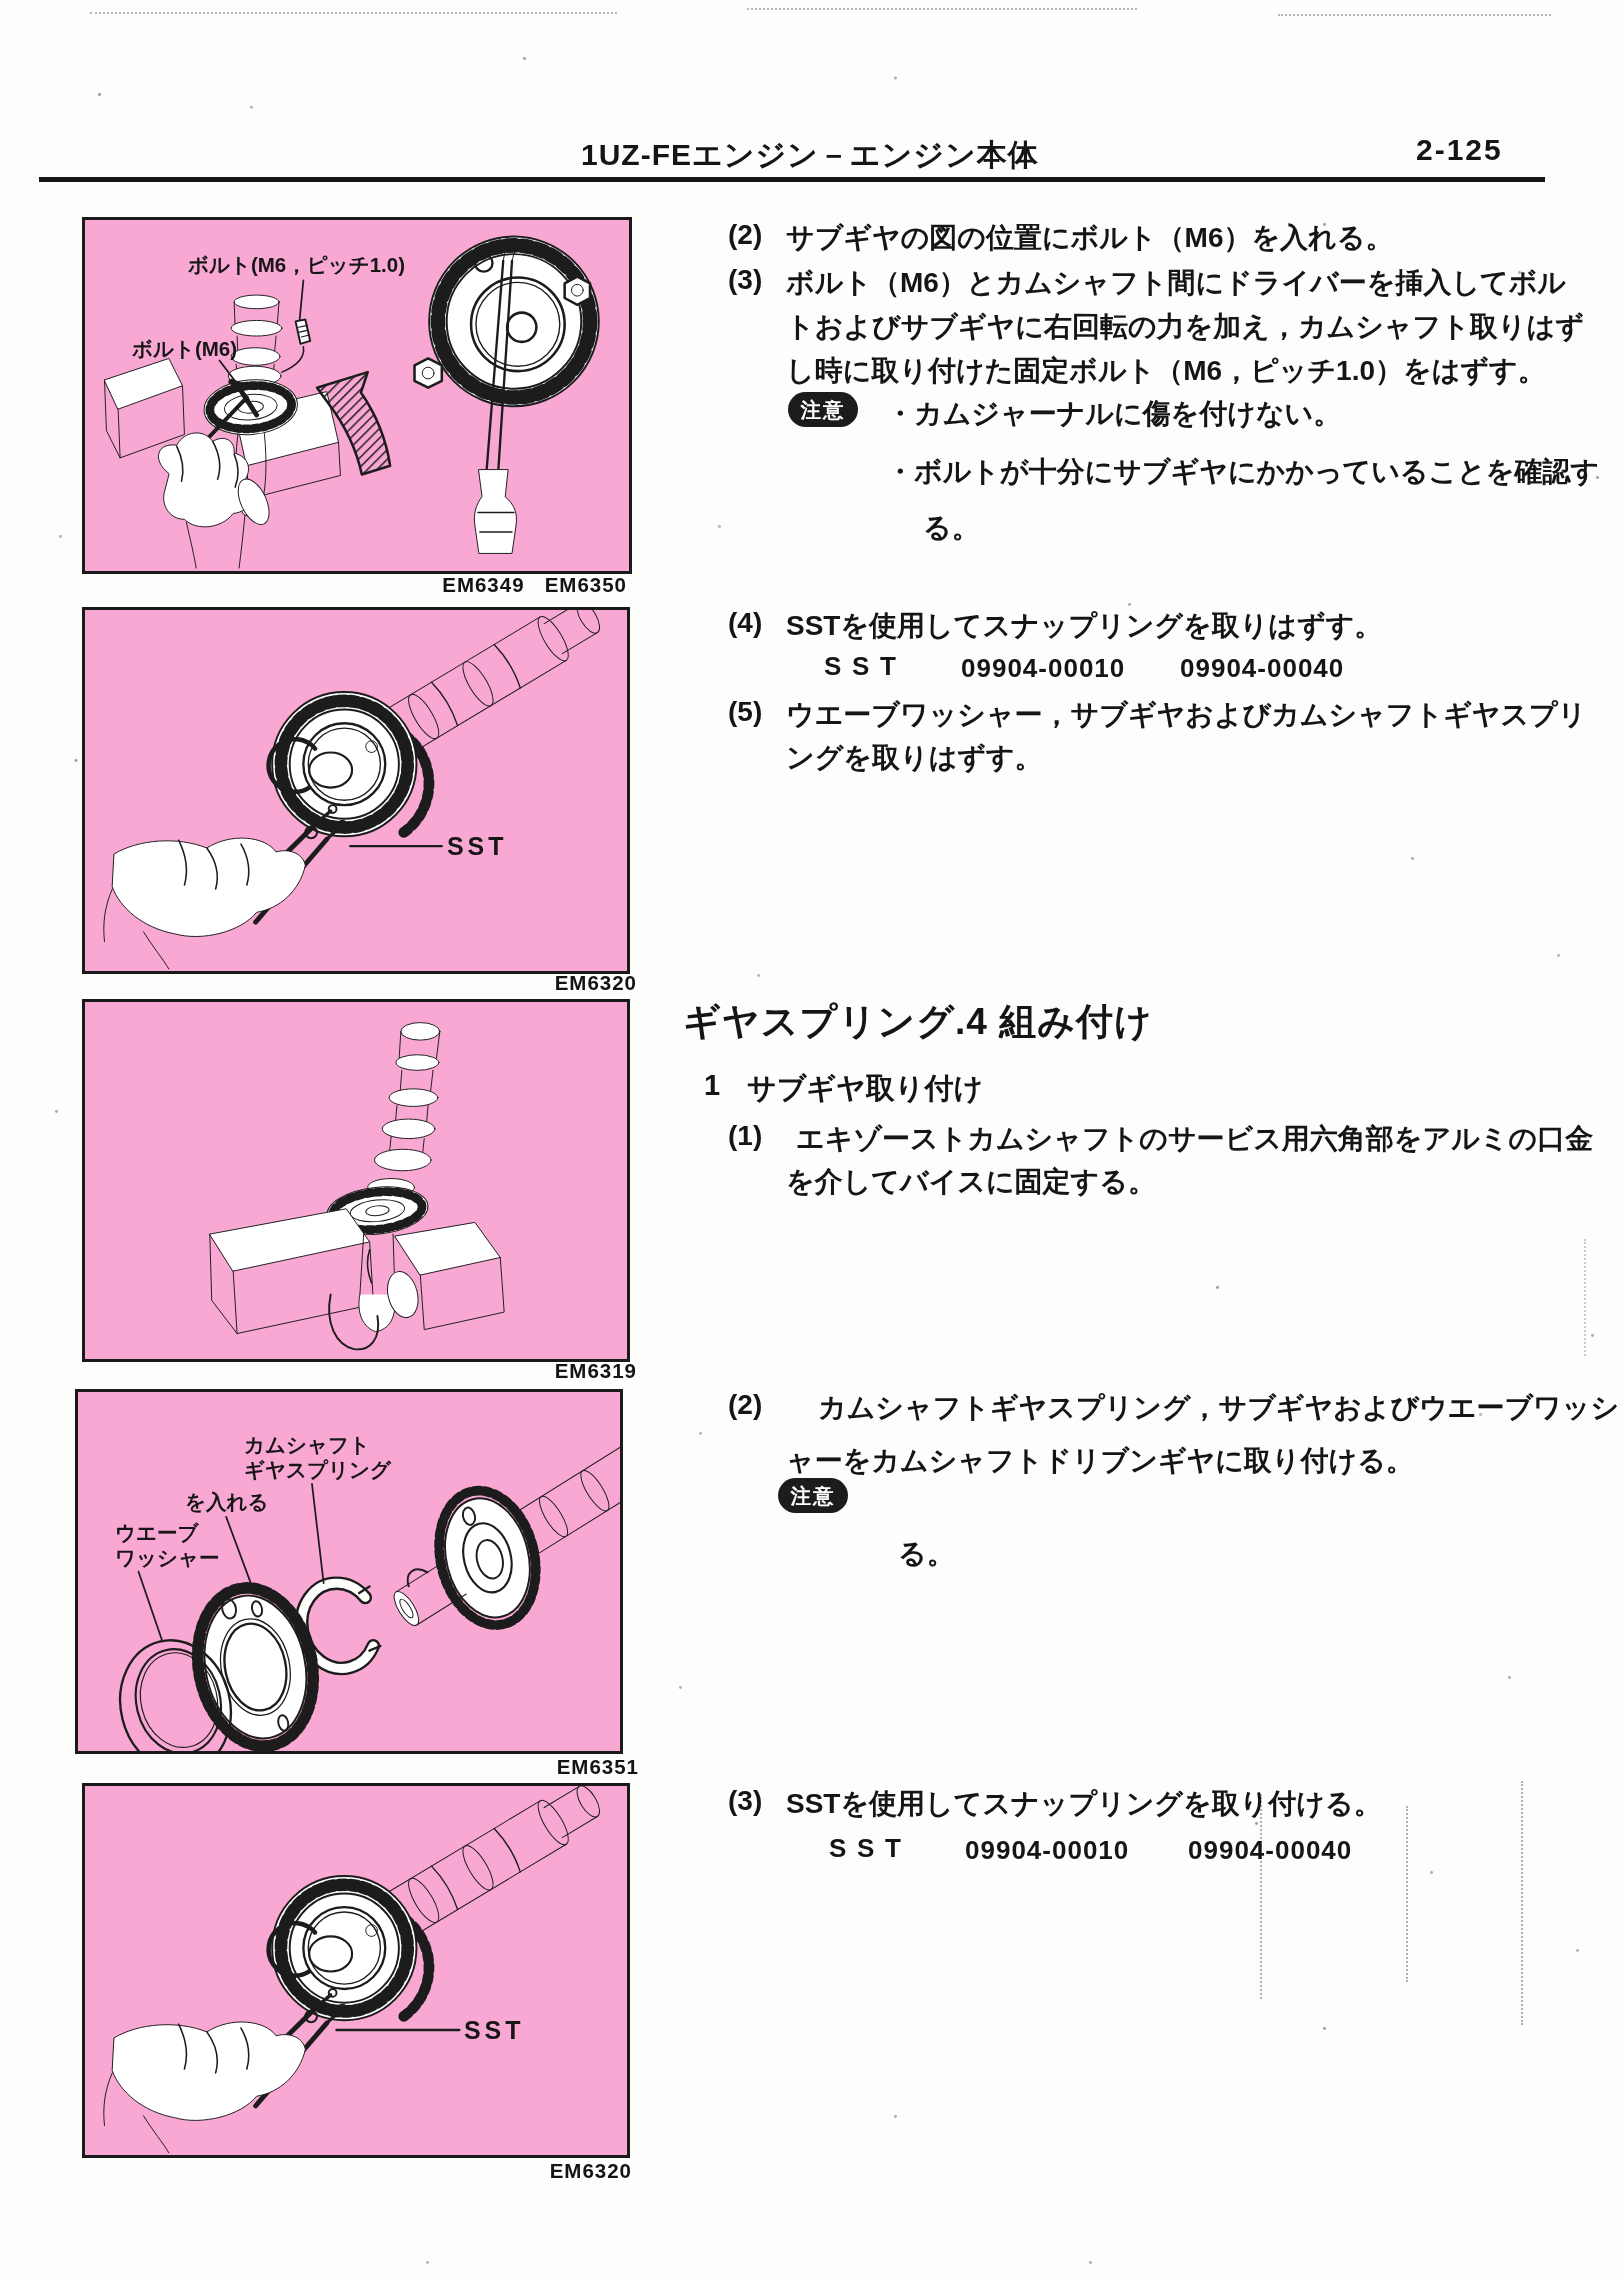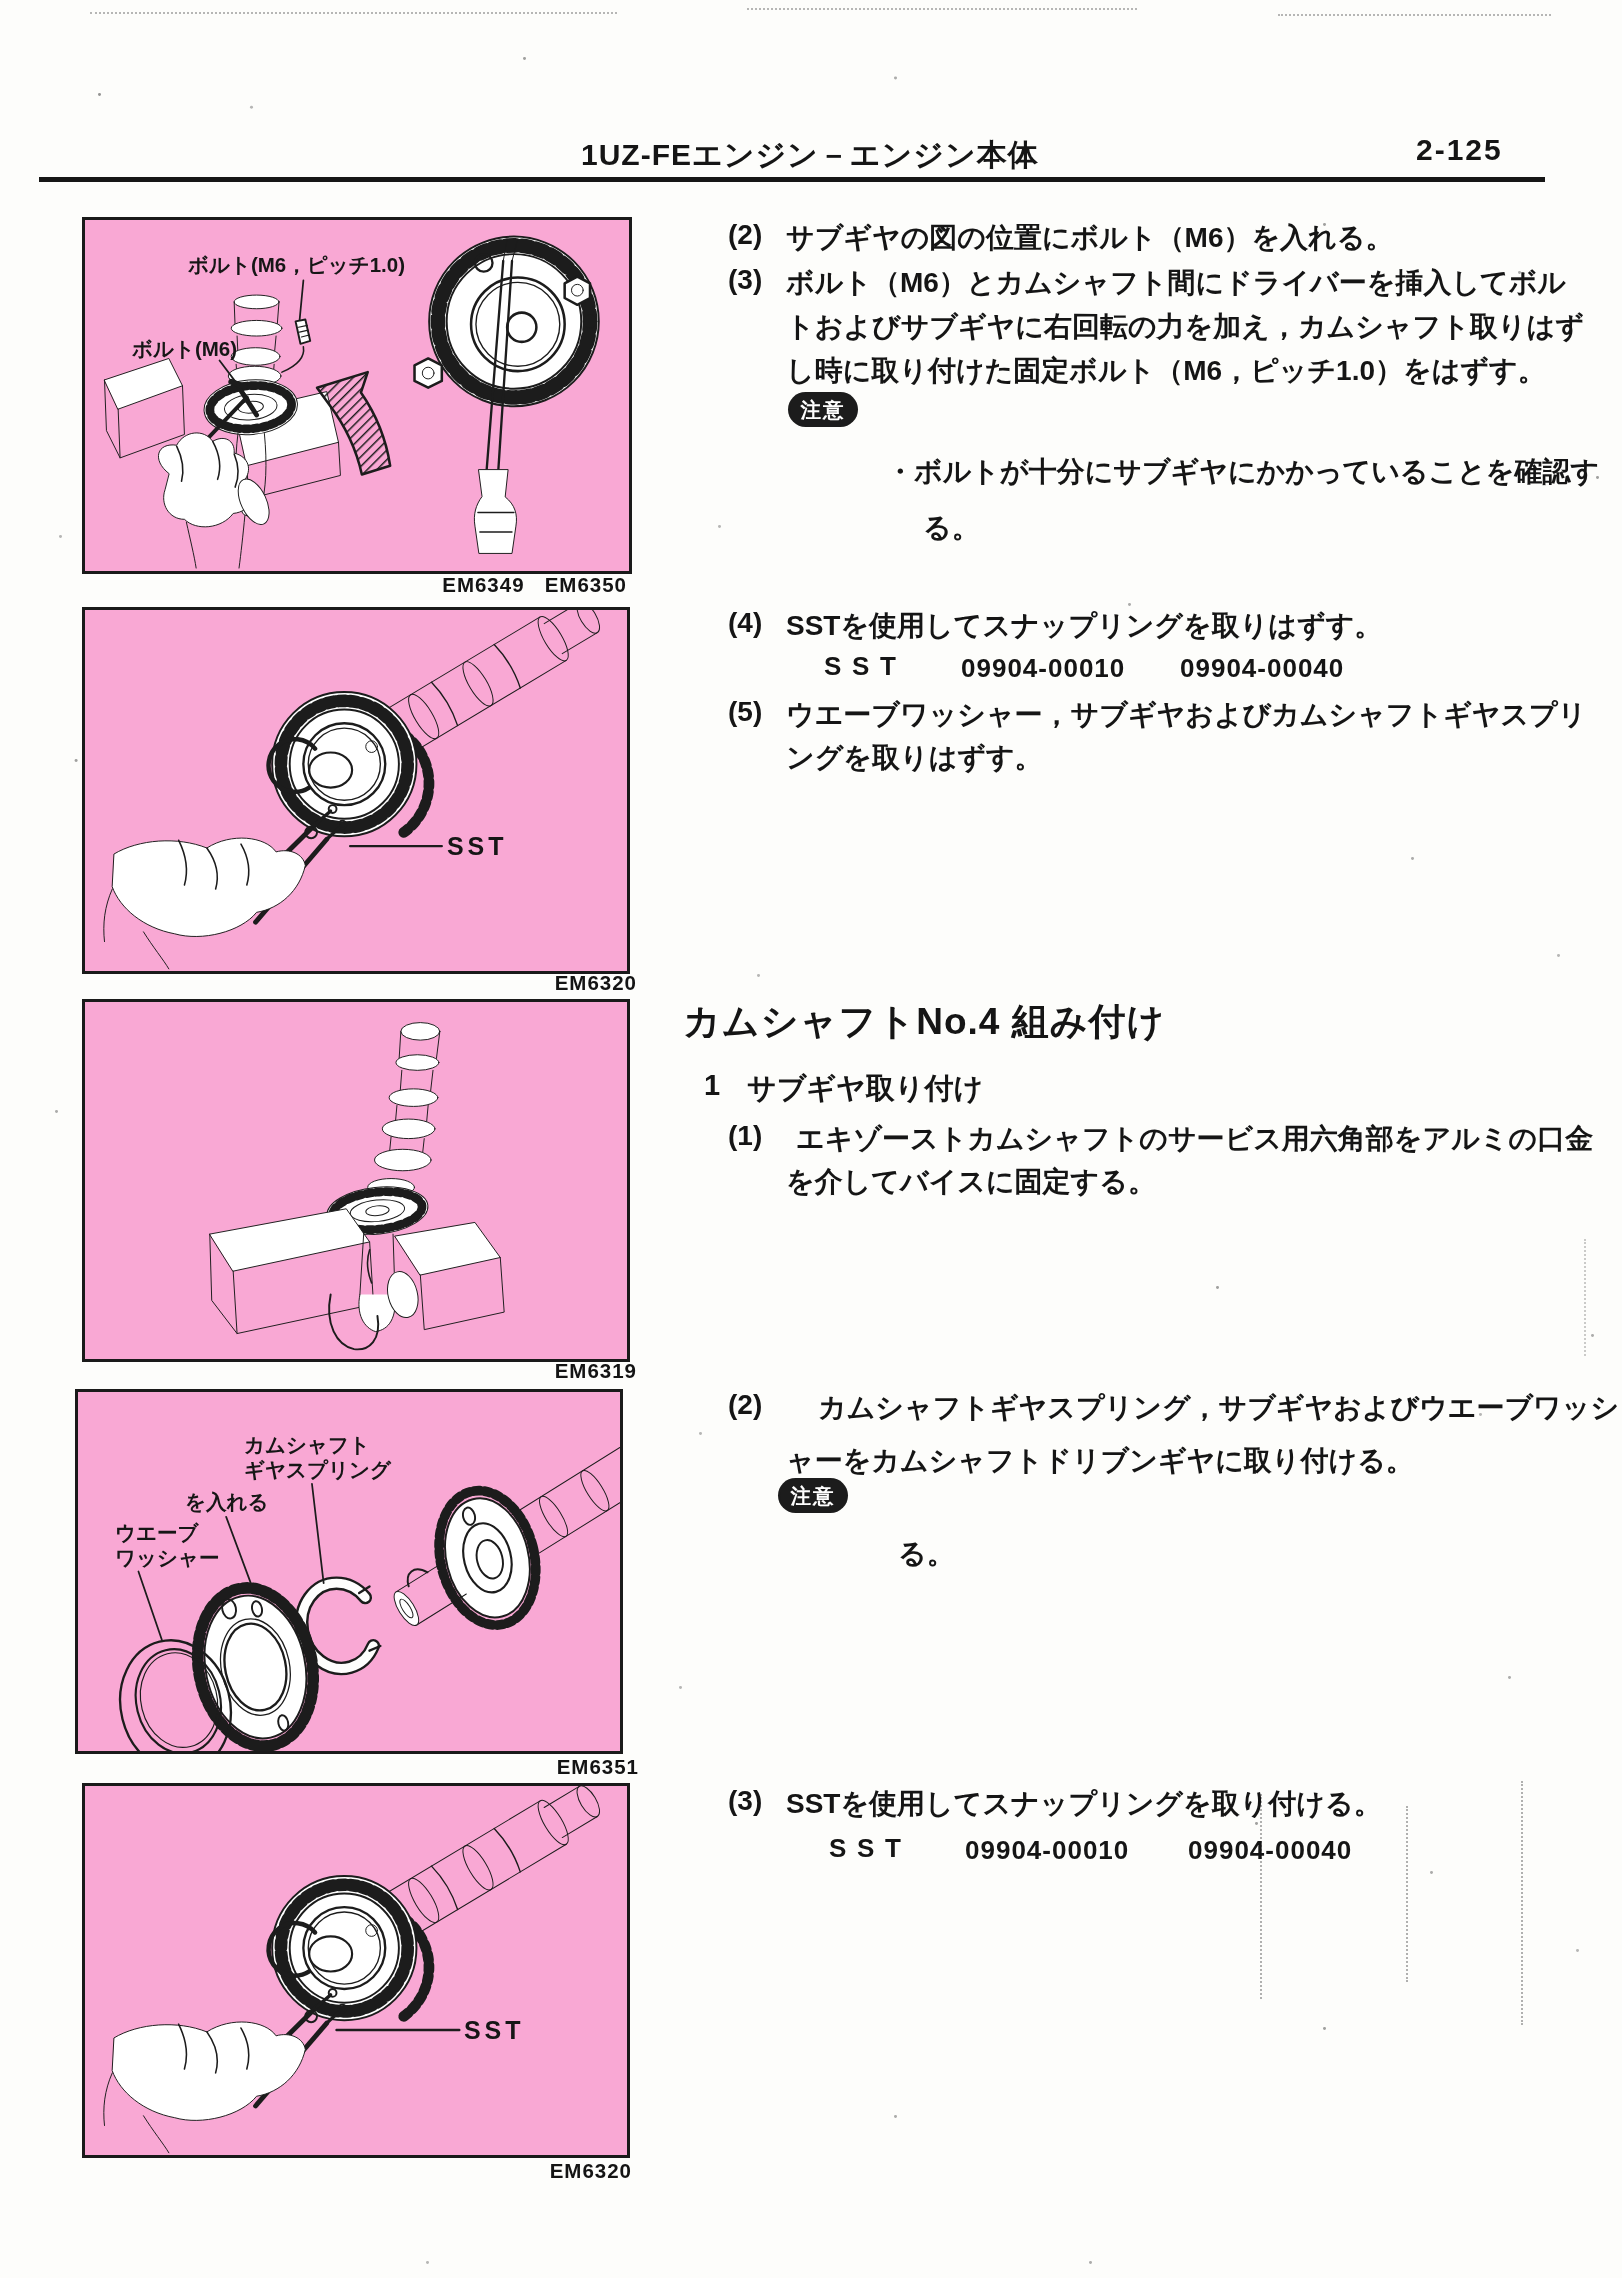--- a/index.html
+++ b/index.html
@@ -308,34 +308,35 @@
 
   <div class="t" style="left:728px;top:219px;">(2)</div>
   <div class="t" style="left:786px;top:219px;">サブギヤの図の位置にボルト（M6）を入れる。</div>
 
   <div class="t" style="left:728px;top:264px;">(3)</div>
   <div class="t" style="left:786px;top:264px;">ボルト（M6）とカムシャフト間にドライバーを挿入してボル</div>
   <div class="t" style="left:786px;top:308px;">トおよびサブギヤに右回転の力を加え，カムシャフト取りはず</div>
   <div class="t" style="left:786px;top:352px;">し時に取り付けた固定ボルト（M6，ピッチ1.0）をはずす。</div>
 
   <div class="badge" style="left:790px;top:394px;">注意</div>
+  <div class="t" style="left:886px;top:395px;">・カムジャーナルに傷を付けない。</div>
   <div class="t" style="left:886px;top:453px;">・ボルトが十分にサブギヤにかかっていることを確認す</div>
   <div class="t" style="left:923px;top:509px;">る。</div>
 
   <div class="t" style="left:728px;top:607px;">(4)</div>
   <div class="t" style="left:786px;top:607px;">SSTを使用してスナップリングを取りはずす。</div>
   <div class="t sst-label" style="left:824px;top:651px;">SST</div>
   <div class="t sst-num" style="left:961px;top:653px;">09904-00010</div>
   <div class="t sst-num" style="left:1180px;top:653px;">09904-00040</div>
 
   <div class="t" style="left:728px;top:696px;">(5)</div>
   <div class="t" style="left:786px;top:696px;">ウエーブワッシャー，サブギヤおよびカムシャフトギヤスプリ</div>
   <div class="t" style="left:786px;top:739px;">ングを取りはずす。</div>
 
-  <div class="t heading" style="left:683px;top:997px;">カムシャフトNo.4 組み付け</div>
+  <div class="t heading" style="left:683px;top:997px;">ギヤスプリング.4 組み付け</div>
   <div class="t subhead" style="left:704px;top:1069px;">1</div>
   <div class="t subhead" style="left:747px;top:1069px;">サブギヤ取り付け</div>
 
   <div class="t" style="left:728px;top:1120px;">(1)</div>
   <div class="t" style="left:786px;top:1120px;margin-left:10px;">エキゾーストカムシャフトのサービス用六角部をアルミの口金</div>
   <div class="t" style="left:786px;top:1163px;">を介してバイスに固定する。</div>
 
   <div class="t" style="left:728px;top:1389px;">(2)</div>
   <div class="t" style="left:786px;top:1389px;margin-left:32px;">カムシャフトギヤスプリング，サブギヤおよびウエーブワッシ</div>
   <div class="t" style="left:786px;top:1442px;">ャーをカムシャフトドリブンギヤに取り付ける。</div>

